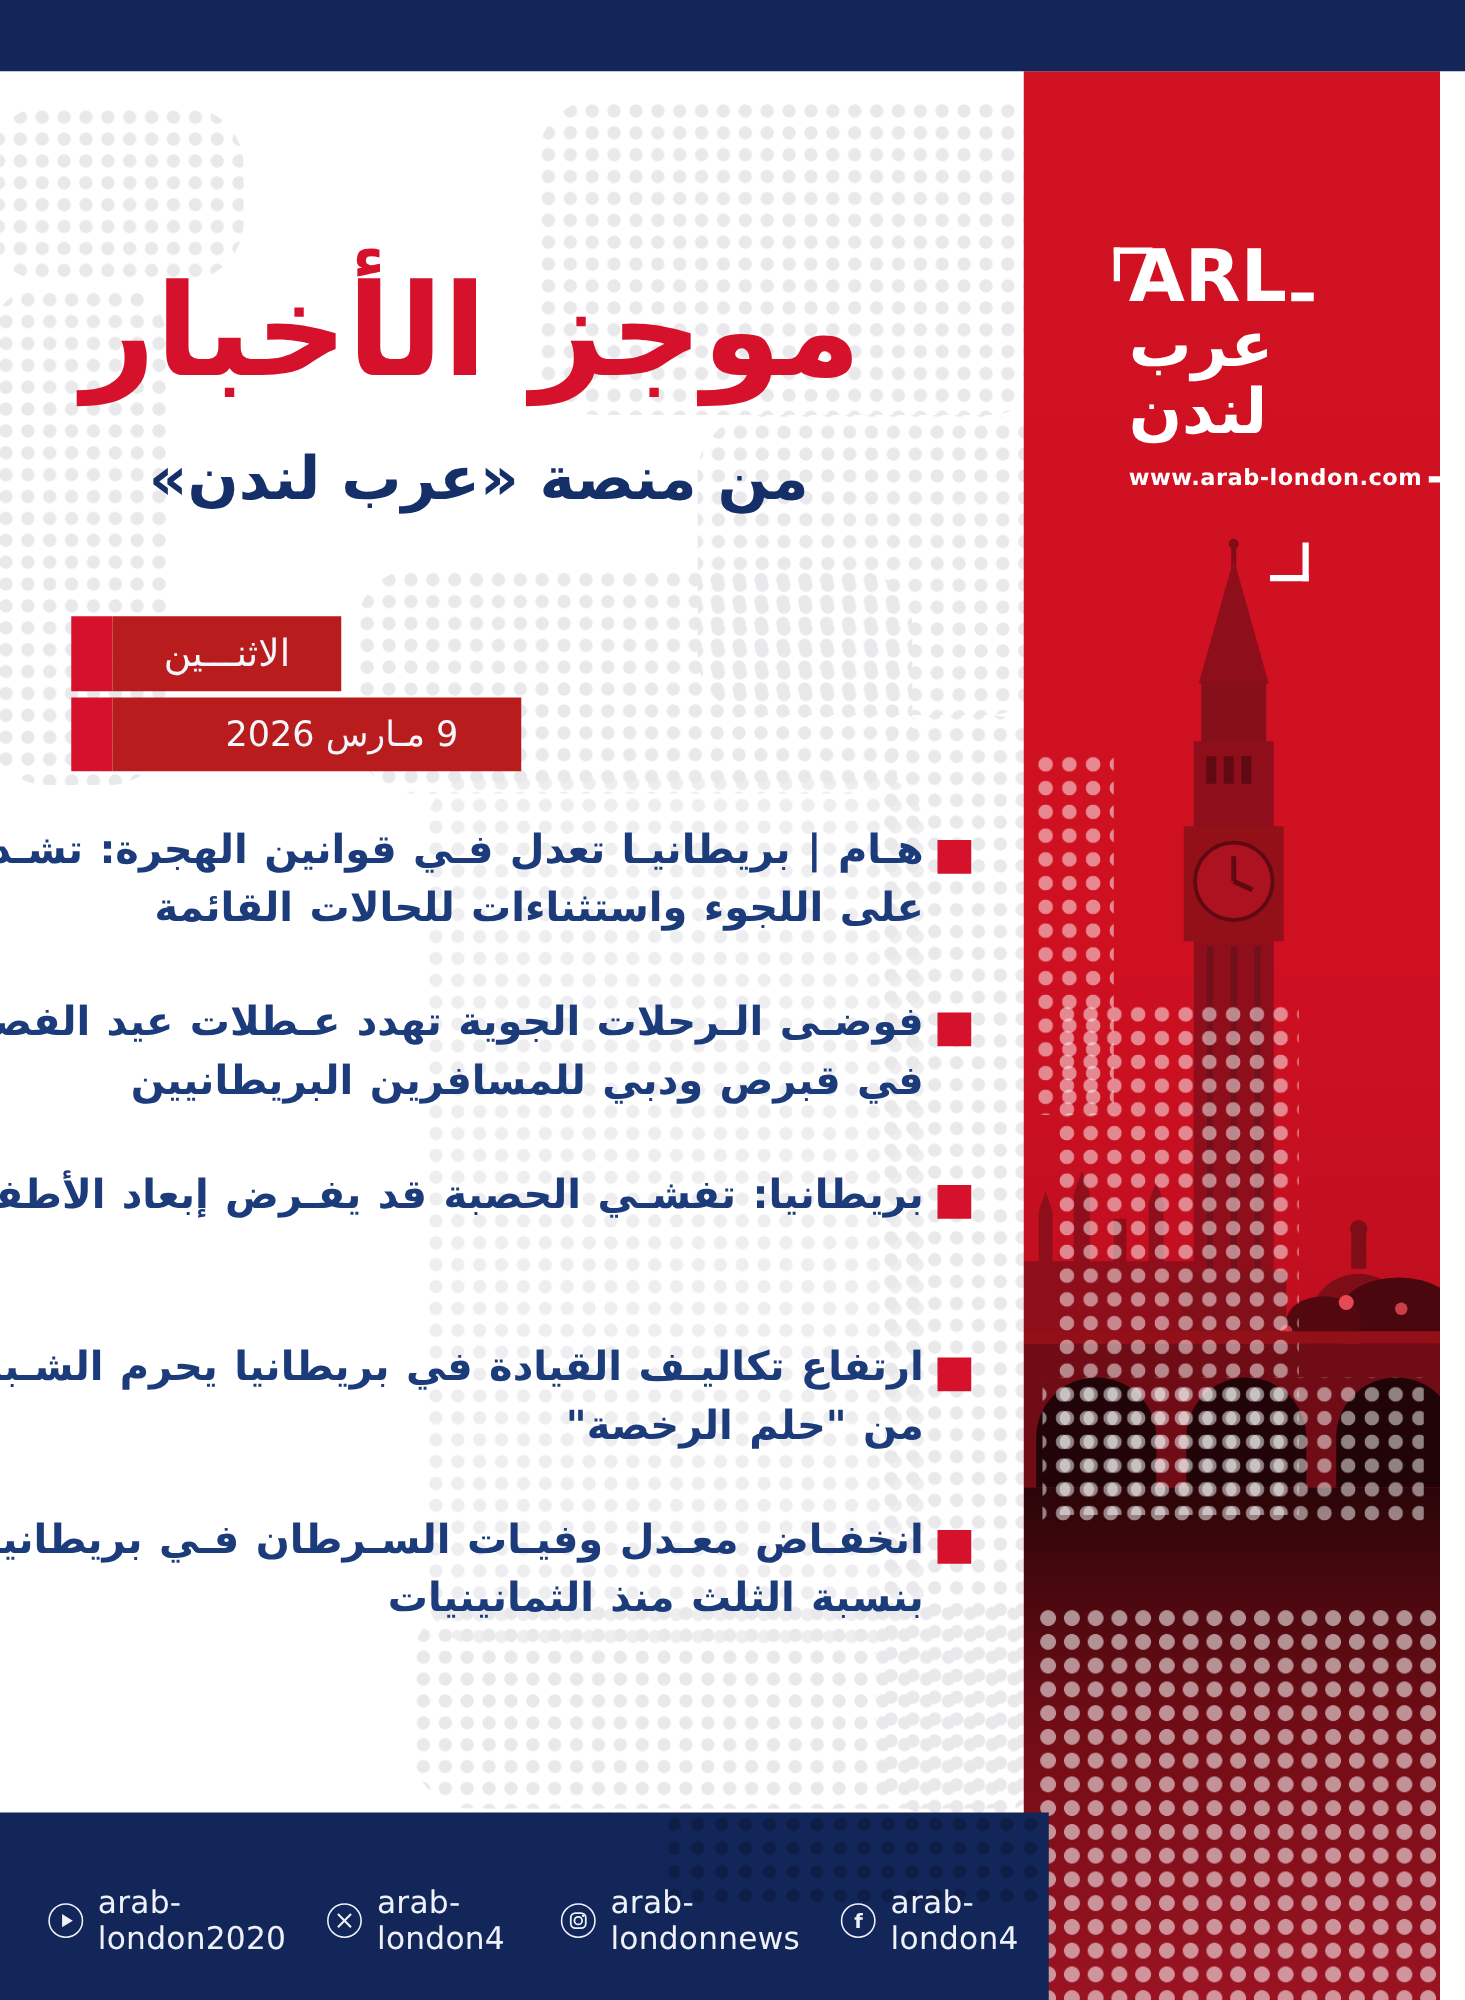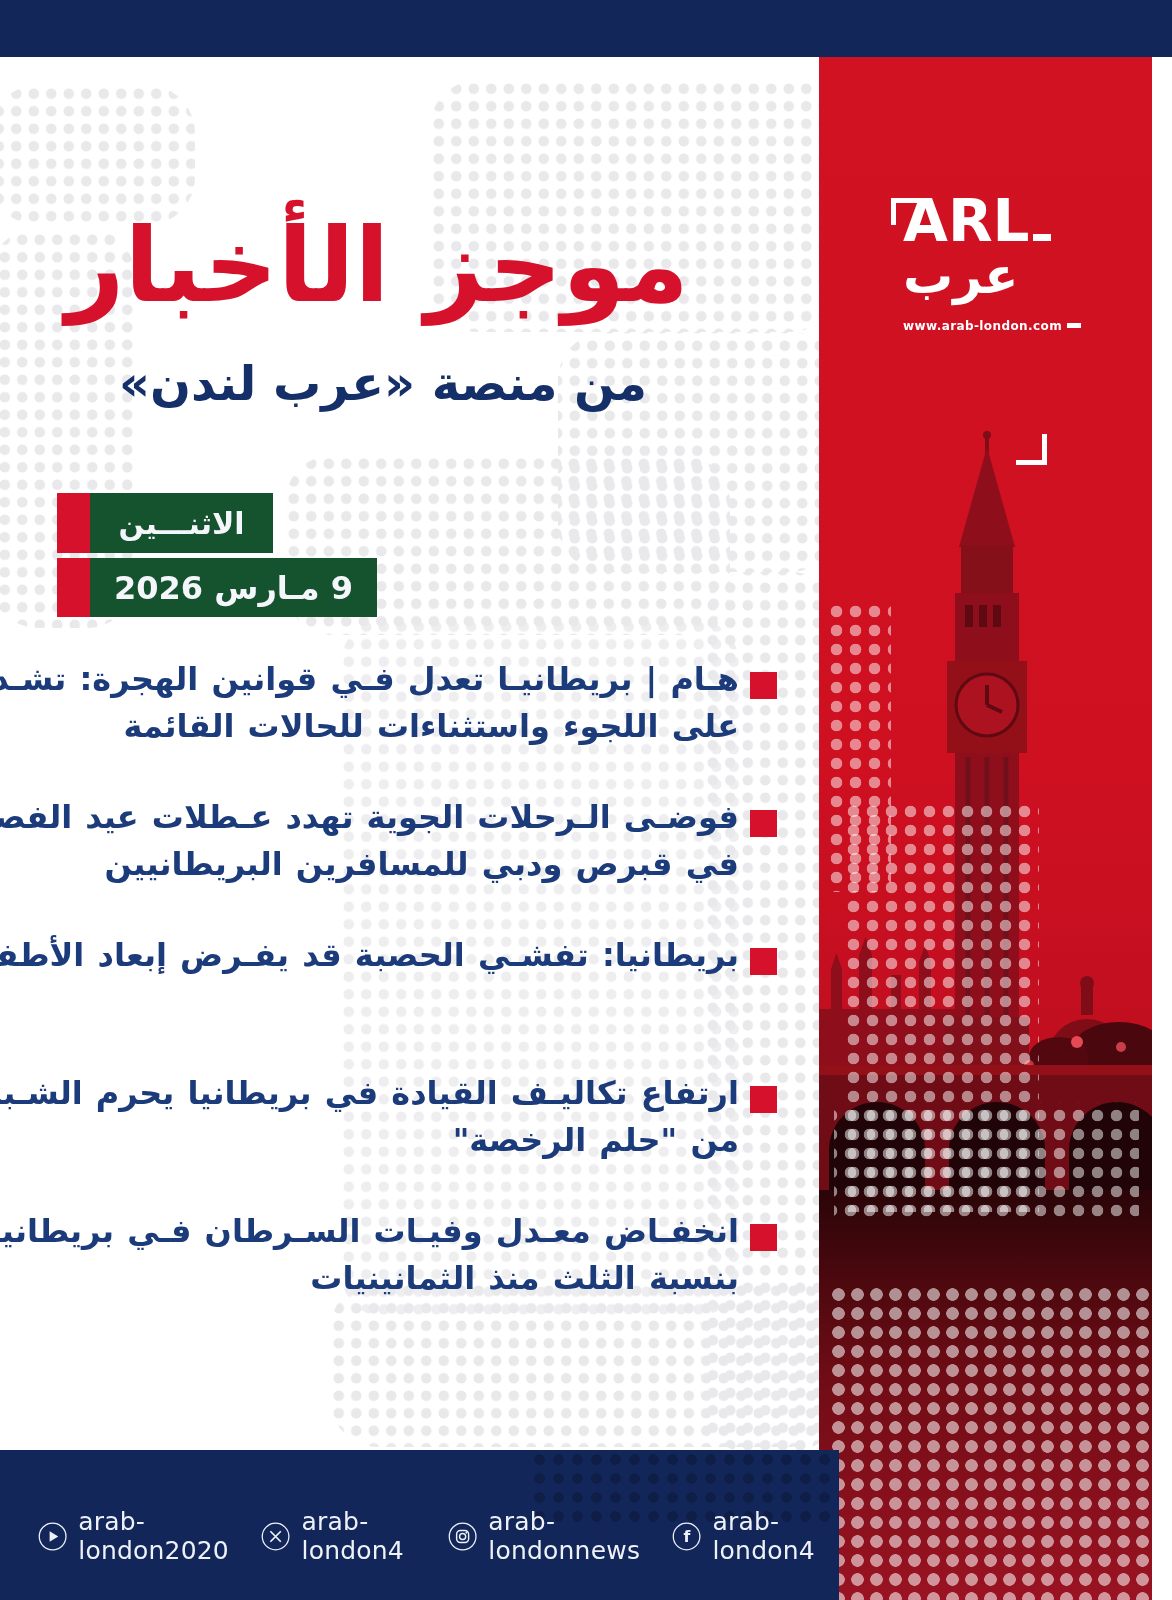--- a/index.html
+++ b/index.html
@@ -23,27 +23,27 @@
     color:#d6112b;white-space:nowrap;letter-spacing:-1px;
   }
   .sub-title{
     margin:18px 0 0 0;font-size:48px;line-height:66px;font-weight:bold;
     color:#152f68;white-space:nowrap;
   }
   
   .badge{position:absolute;left:57px;display:flex;z-index:3;}
   .badge-accent{width:33px;background:#d6112b;}
   .badge-body{
-    background:#14532d;color:#f4f6fb;display:flex;align-items:center;justify-content:center;
-    font-weight:bold;direction:rtl;white-space:nowrap;
+    background:#b91c1c;color:#f4f6fb;display:flex;align-items:center;justify-content:center;
+    font-weight:normal;direction:rtl;white-space:nowrap;
   }
   .badge-day{top:493px;height:60px;}
   .badge-day .badge-body{width:183px;font-size:30px;}
   .badge-date{top:558px;height:59px;}
-  .badge-date .badge-body{width:287px;font-size:32px;}
+  .badge-date .badge-body{width:287px;font-size:28px;padding-left:40px;}
   
   .news-item{position:absolute;left:60px;width:717px;direction:rtl;z-index:3;}
   .news-bullet{position:absolute;right:0;top:16px;width:27px;height:27px;background:#d6112b;}
   .news-text{
     padding-right:38px;text-align:right;font-weight:bold;color:#1c3b7a;
     font-size:32px;line-height:47px;word-spacing:2px;
   }
   .news-text div{white-space:nowrap;}
   .ni-1{top:656px;} .ni-2{top:794px;} .ni-3{top:932px;} .ni-4{top:1070px;} .ni-5{top:1208px;}
   
@@ -61,21 +61,21 @@
   .pd2{left:25px;top:745px;width:195px;height:410px;}
   .pd3{left:15px;top:1045px;width:305px;height:115px;background-position:7px 4px;}
   .pd4{left:10px;top:1228px;width:323px;height:315px;background-image:radial-gradient(circle,rgba(255,255,255,0.55) 6px,transparent 6.6px);}
   
   .logo{position:absolute;left:72px;top:135px;width:170px;color:#ffffff;z-index:5;}
   .bracket-tl{position:absolute;left:0;top:6px;width:26px;height:22px;border-left:5px solid #fff;border-top:5px solid #fff;}
   .bracket-br{position:absolute;left:125px;top:242px;width:26px;height:26px;border-right:5px solid #fff;border-bottom:5px solid #fff;}
   .logo-acronym{margin-left:12px;font-size:58px;line-height:58px;font-weight:bold;letter-spacing:0;white-space:nowrap;}
   .logo-acronym::after{content:"";display:inline-block;width:18px;height:7px;background:#fff;margin-left:3px;}
   .logo-ar{margin-left:12px;font-size:50px;line-height:53px;font-weight:bold;direction:rtl;text-align:left;white-space:nowrap;}
-  .logo-site{margin:16px 0 0 12px;font-size:12px;letter-spacing:0.4px;white-space:nowrap;font-weight:bold;}
+  .logo-site{margin:16px 0 0 12px;font-size:18px;letter-spacing:0.4px;white-space:nowrap;font-weight:bold;}
   .logo-site::after{content:"";display:inline-block;width:14px;height:5px;background:#fff;margin-left:5px;vertical-align:2px;}
   
   .footer{position:absolute;left:0;top:1450px;width:839px;height:150px;background:#12265a;z-index:5;}
   .fdots{
     position:absolute;left:530px;top:0;width:309px;height:78px;
     background-image:radial-gradient(circle,rgba(0,0,0,0.22) 5px,transparent 5.6px);
     background-size:19px 19px;
   }
   .social-row{position:absolute;left:38px;top:57px;display:flex;align-items:center;gap:20px;}
   .social-item{display:flex;align-items:center;gap:11px;color:#eef1f8;font-size:25px;letter-spacing:0.2px;cursor:pointer;}
@@ -214,20 +214,21 @@
   <div class="pdots pd1"></div>
   <div class="pdots pd2"></div>
   <div class="pdots pd3"></div>
   <div class="pdots pd4"></div>
 
   <div class="logo">
     <span class="bracket-tl"></span>
     <span class="bracket-br"></span>
     <div class="logo-acronym">ARL</div>
     <div class="logo-ar">عرب</div>
+    <div class="logo-ar">لندن</div>
     <div class="logo-site">www.arab-london.com</div>
   </div>
 </div>
 
 <div class="footer">
   <div class="fdots"></div>
   <div class="social-row">
 
     <div class="social-item">
       <svg class="social-icon" viewBox="0 0 39 39">

